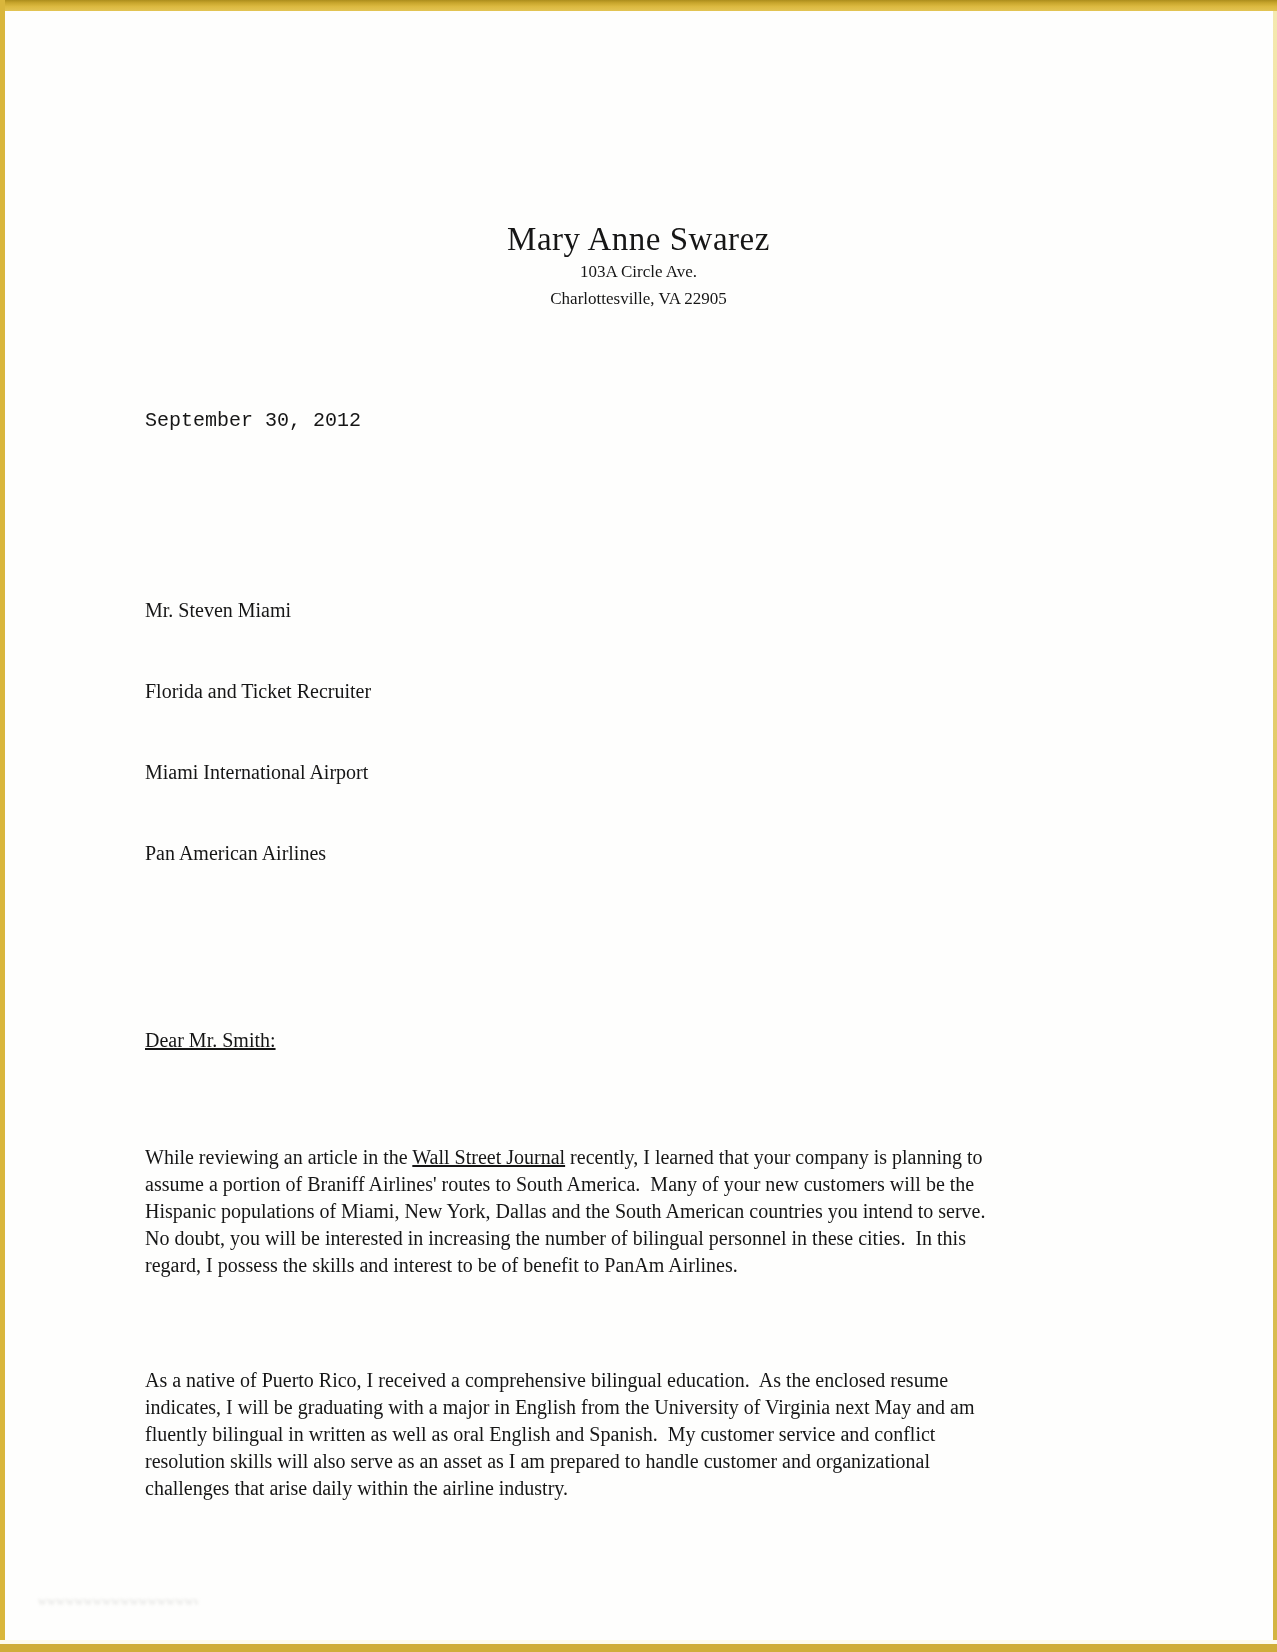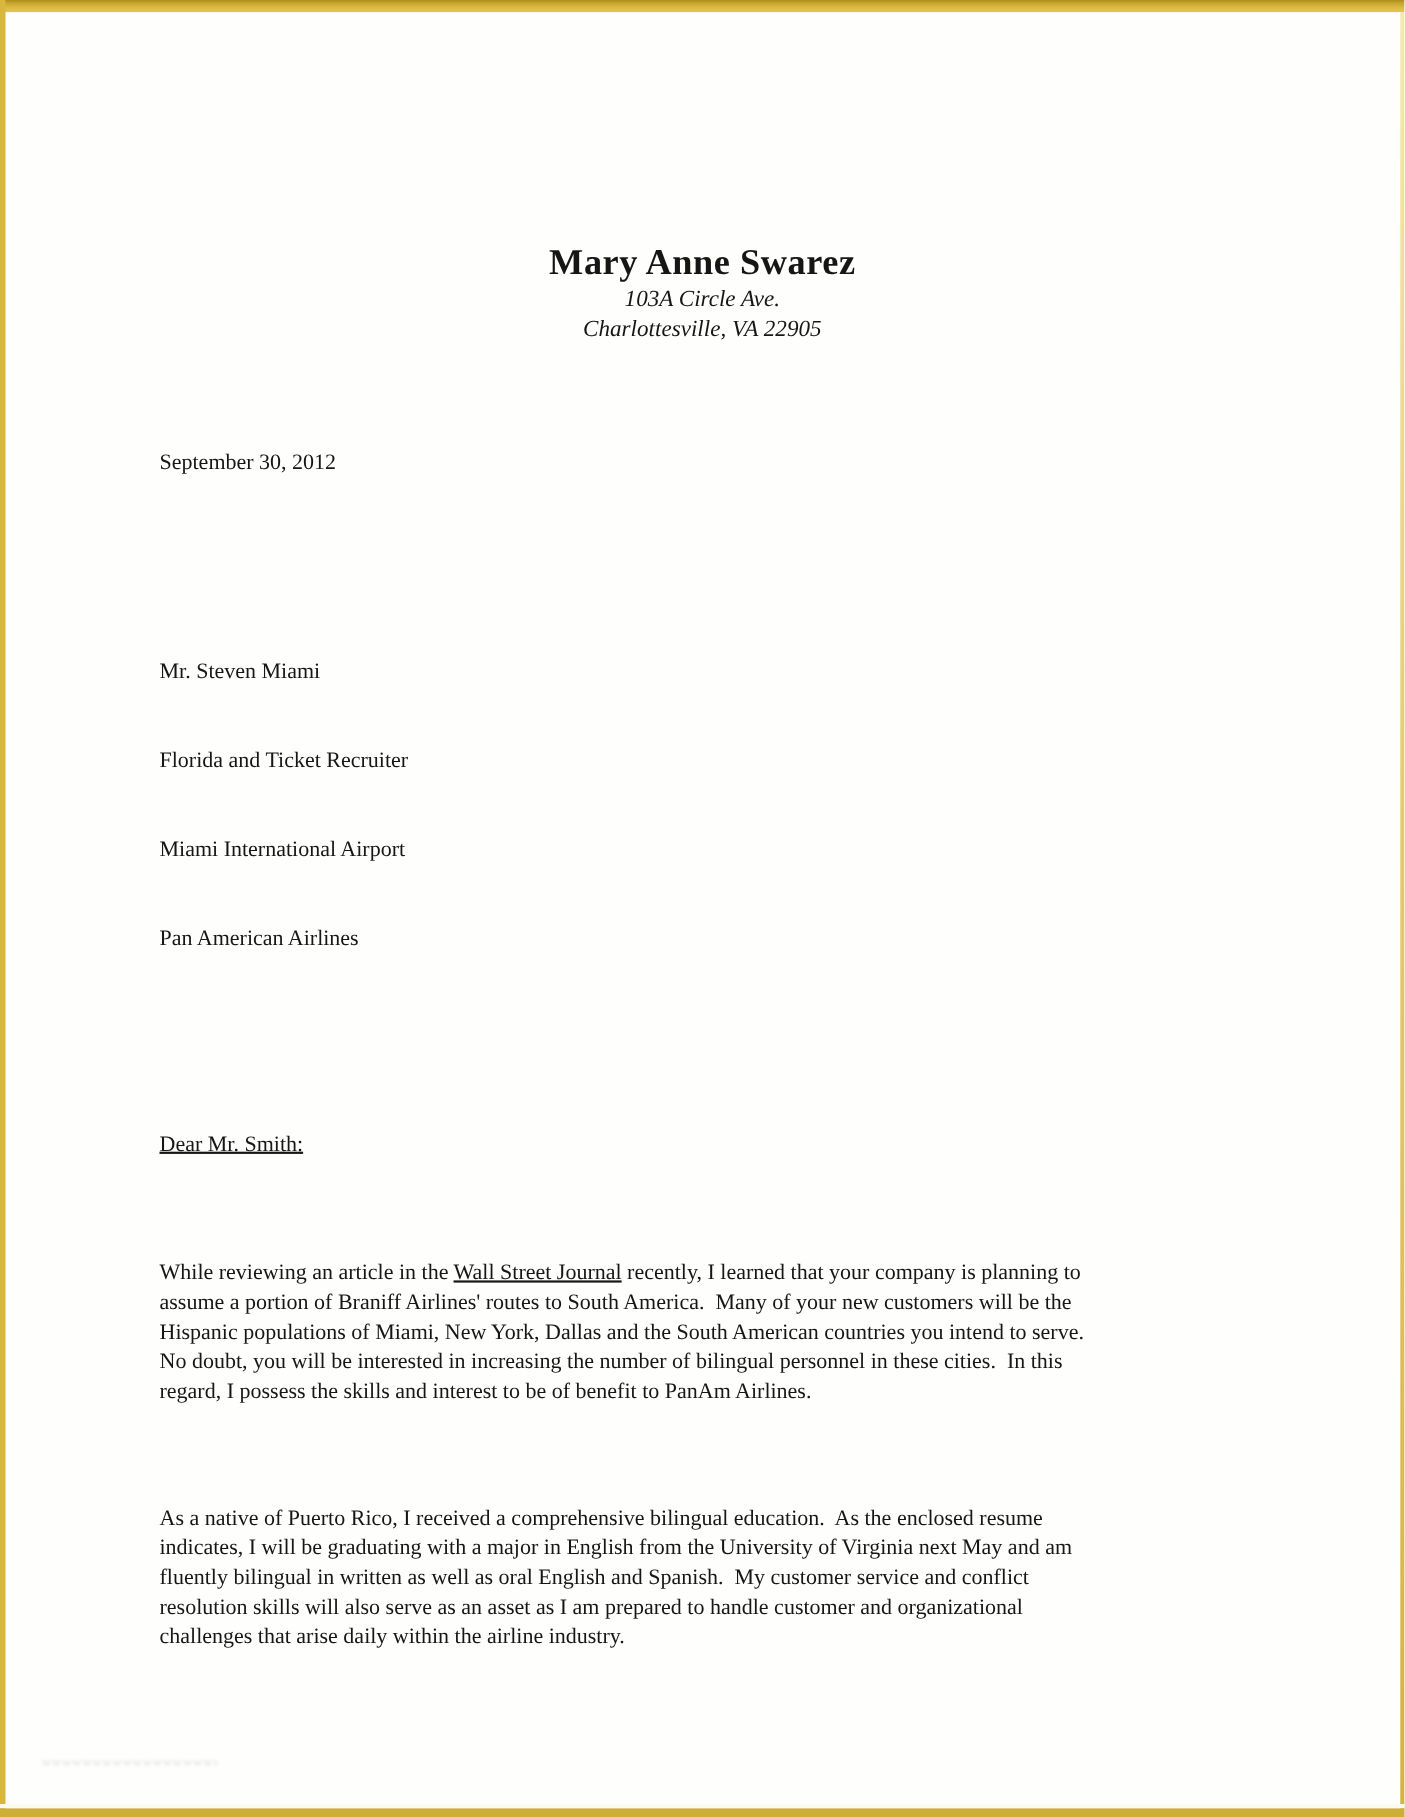--- a/index.html
+++ b/index.html
@@ -38,37 +38,36 @@
     background: #fdfbee;
   }
 
   .letter-header {
     padding-top: 220px;
     text-align: center;
   }
   .sender-name {
     margin: 0;
     font-size: 33px;
-    font-weight: bold;
+    font-weight: normal;
     line-height: 38px;
     letter-spacing: 0.5px;
   }
   .sender-address {
-    font-size: 21px;
+    font-size: 17px;
     line-height: 27px;
-    font-style: italic;
   }
 
   .letter-body {
     margin-left: 145px;
     font-size: 20px;
     line-height: 27px;
     white-space: pre;
   }
-  .date-line      { margin-top: 41px; }
+  .date-line      { margin-top: 41px; font-family: Liberation Mono, monospace; }
   .recipient-block{ margin-top: 28px; }
   .salutation     { margin-top: 25px; text-decoration: underline; }
   .para           { margin: 0; }
   .para-1         { margin-top: 9px; }
   .para-2         { margin-top: 7px; }
 
   .underlined { text-decoration: underline; }
 
   
   .watermark {

